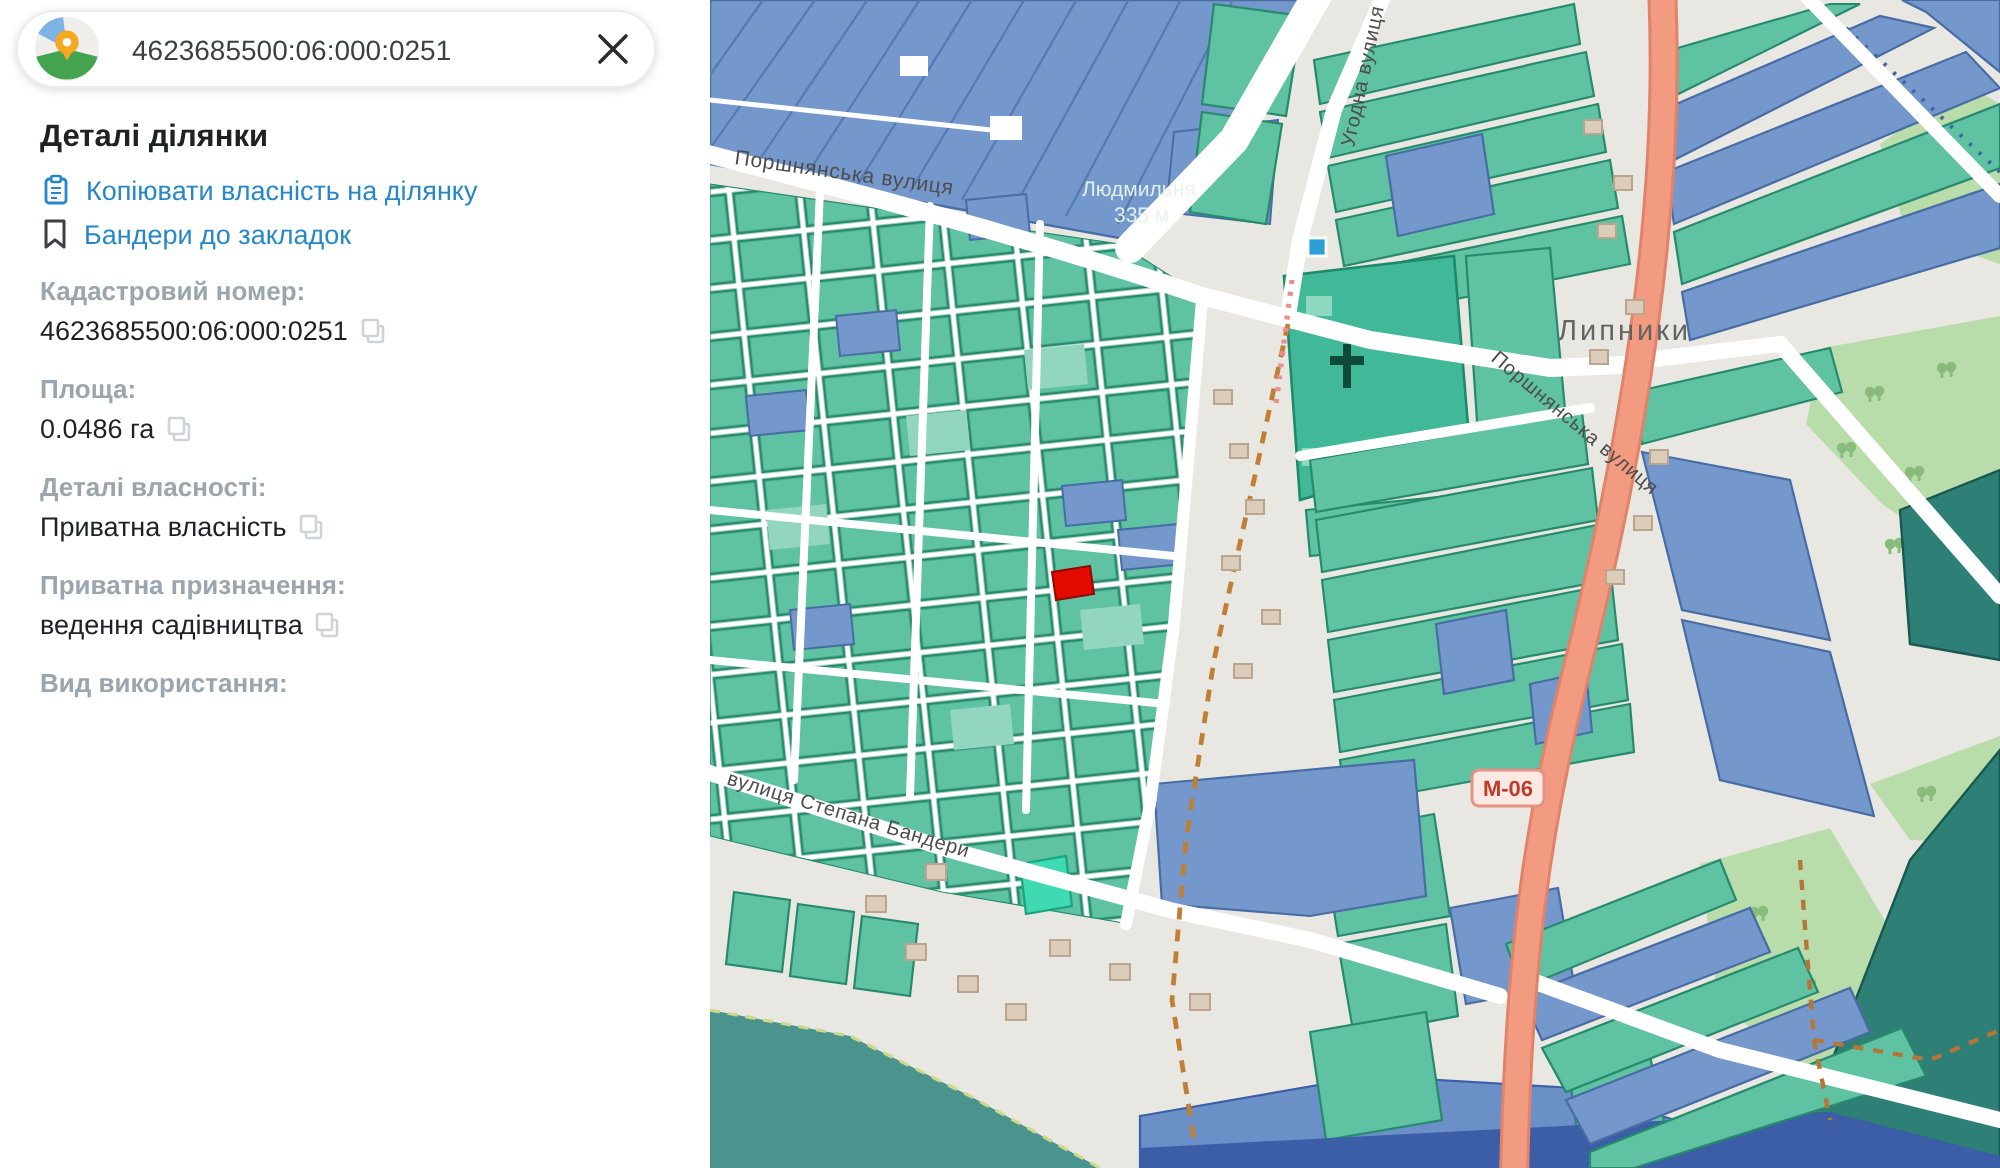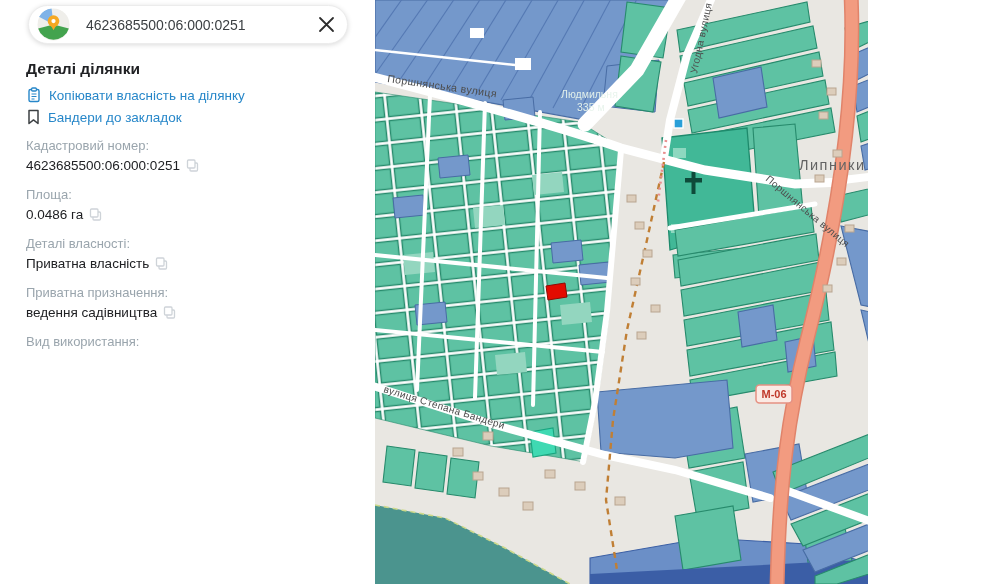--- a/index.html
+++ b/index.html
@@ -1,31 +1,31 @@
 <!DOCTYPE html>
 <html><head>
 <meta charset="utf-8">
 <style>
   html,body{margin:0;padding:0;background:#ffffff;}
-  .stage{position:relative;width:848px;height:584px;overflow:hidden;font-family:"Liberation Sans",sans-serif;background:#fff;margin-left:20px;}
+  .stage{position:relative;width:1000px;height:584px;overflow:hidden;font-family:"Liberation Sans",sans-serif;background:#fff;}
   
   .sidebar{position:absolute;left:0;top:0;width:355px;height:584px;background:#fff;z-index:3;}
   .searchpill{position:absolute;left:8px;top:5px;width:320px;height:39px;background:#fff;border:1px solid #ececec;
     border-radius:21px;box-shadow:0 1px 5px rgba(0,0,0,.15);display:flex;align-items:center;box-sizing:border-box;}
   .logo{width:33px;height:33px;border-radius:50%;margin-left:8px;flex:0 0 auto;}
   .searchinput{flex:1;border:none;outline:none;background:transparent;font-family:"Liberation Sans",sans-serif;
     font-size:14px;color:#3c4043;margin-left:14px;}
   .closebtn{width:30px;height:30px;border:none;background:transparent;cursor:pointer;margin-right:6px;
     display:flex;align-items:center;justify-content:center;padding:0;}
-  .panel{position:absolute;left:6px;top:60px;width:330px;}
+  .panel{position:absolute;left:20px;top:60px;width:330px;}
   .panel-title{font-size:15.5px;font-weight:700;color:#202124;margin:0 0 9px 0;}
   .action-row{display:flex;align-items:center;gap:7px;margin:0 0 6px 0;cursor:pointer;}
   .action-row span{font-size:13.5px;color:#2787c9;}
   .field{margin-top:13px;}
-  .field .flabel{font-size:13px;color:#9aa5ad;line-height:16px;}
+  .field .flabel{font-size:13px;color:#9aa5ad;line-height:16px;font-weight:bold;}
   .field .fvalue{font-size:13.5px;color:#202124;line-height:17px;margin-top:3px;display:flex;align-items:center;gap:6px;}
   .copy-ic{flex:0 0 auto;opacity:.85;}
   
   .map{position:absolute;left:355px;top:0;width:645px;height:584px;background:#e9e7e2;}
   .map svg{display:block;}
   .map-label{fill:#4d4d4d;font-family:"Liberation Sans",sans-serif;letter-spacing:.4px;}
   .town-label{fill:#636363;font-family:"Liberation Sans",sans-serif;letter-spacing:1.5px;}
   .faint-label{fill:#e7f4ec;opacity:.95;font-family:"Liberation Sans",sans-serif;}
 </style>
 </head>

